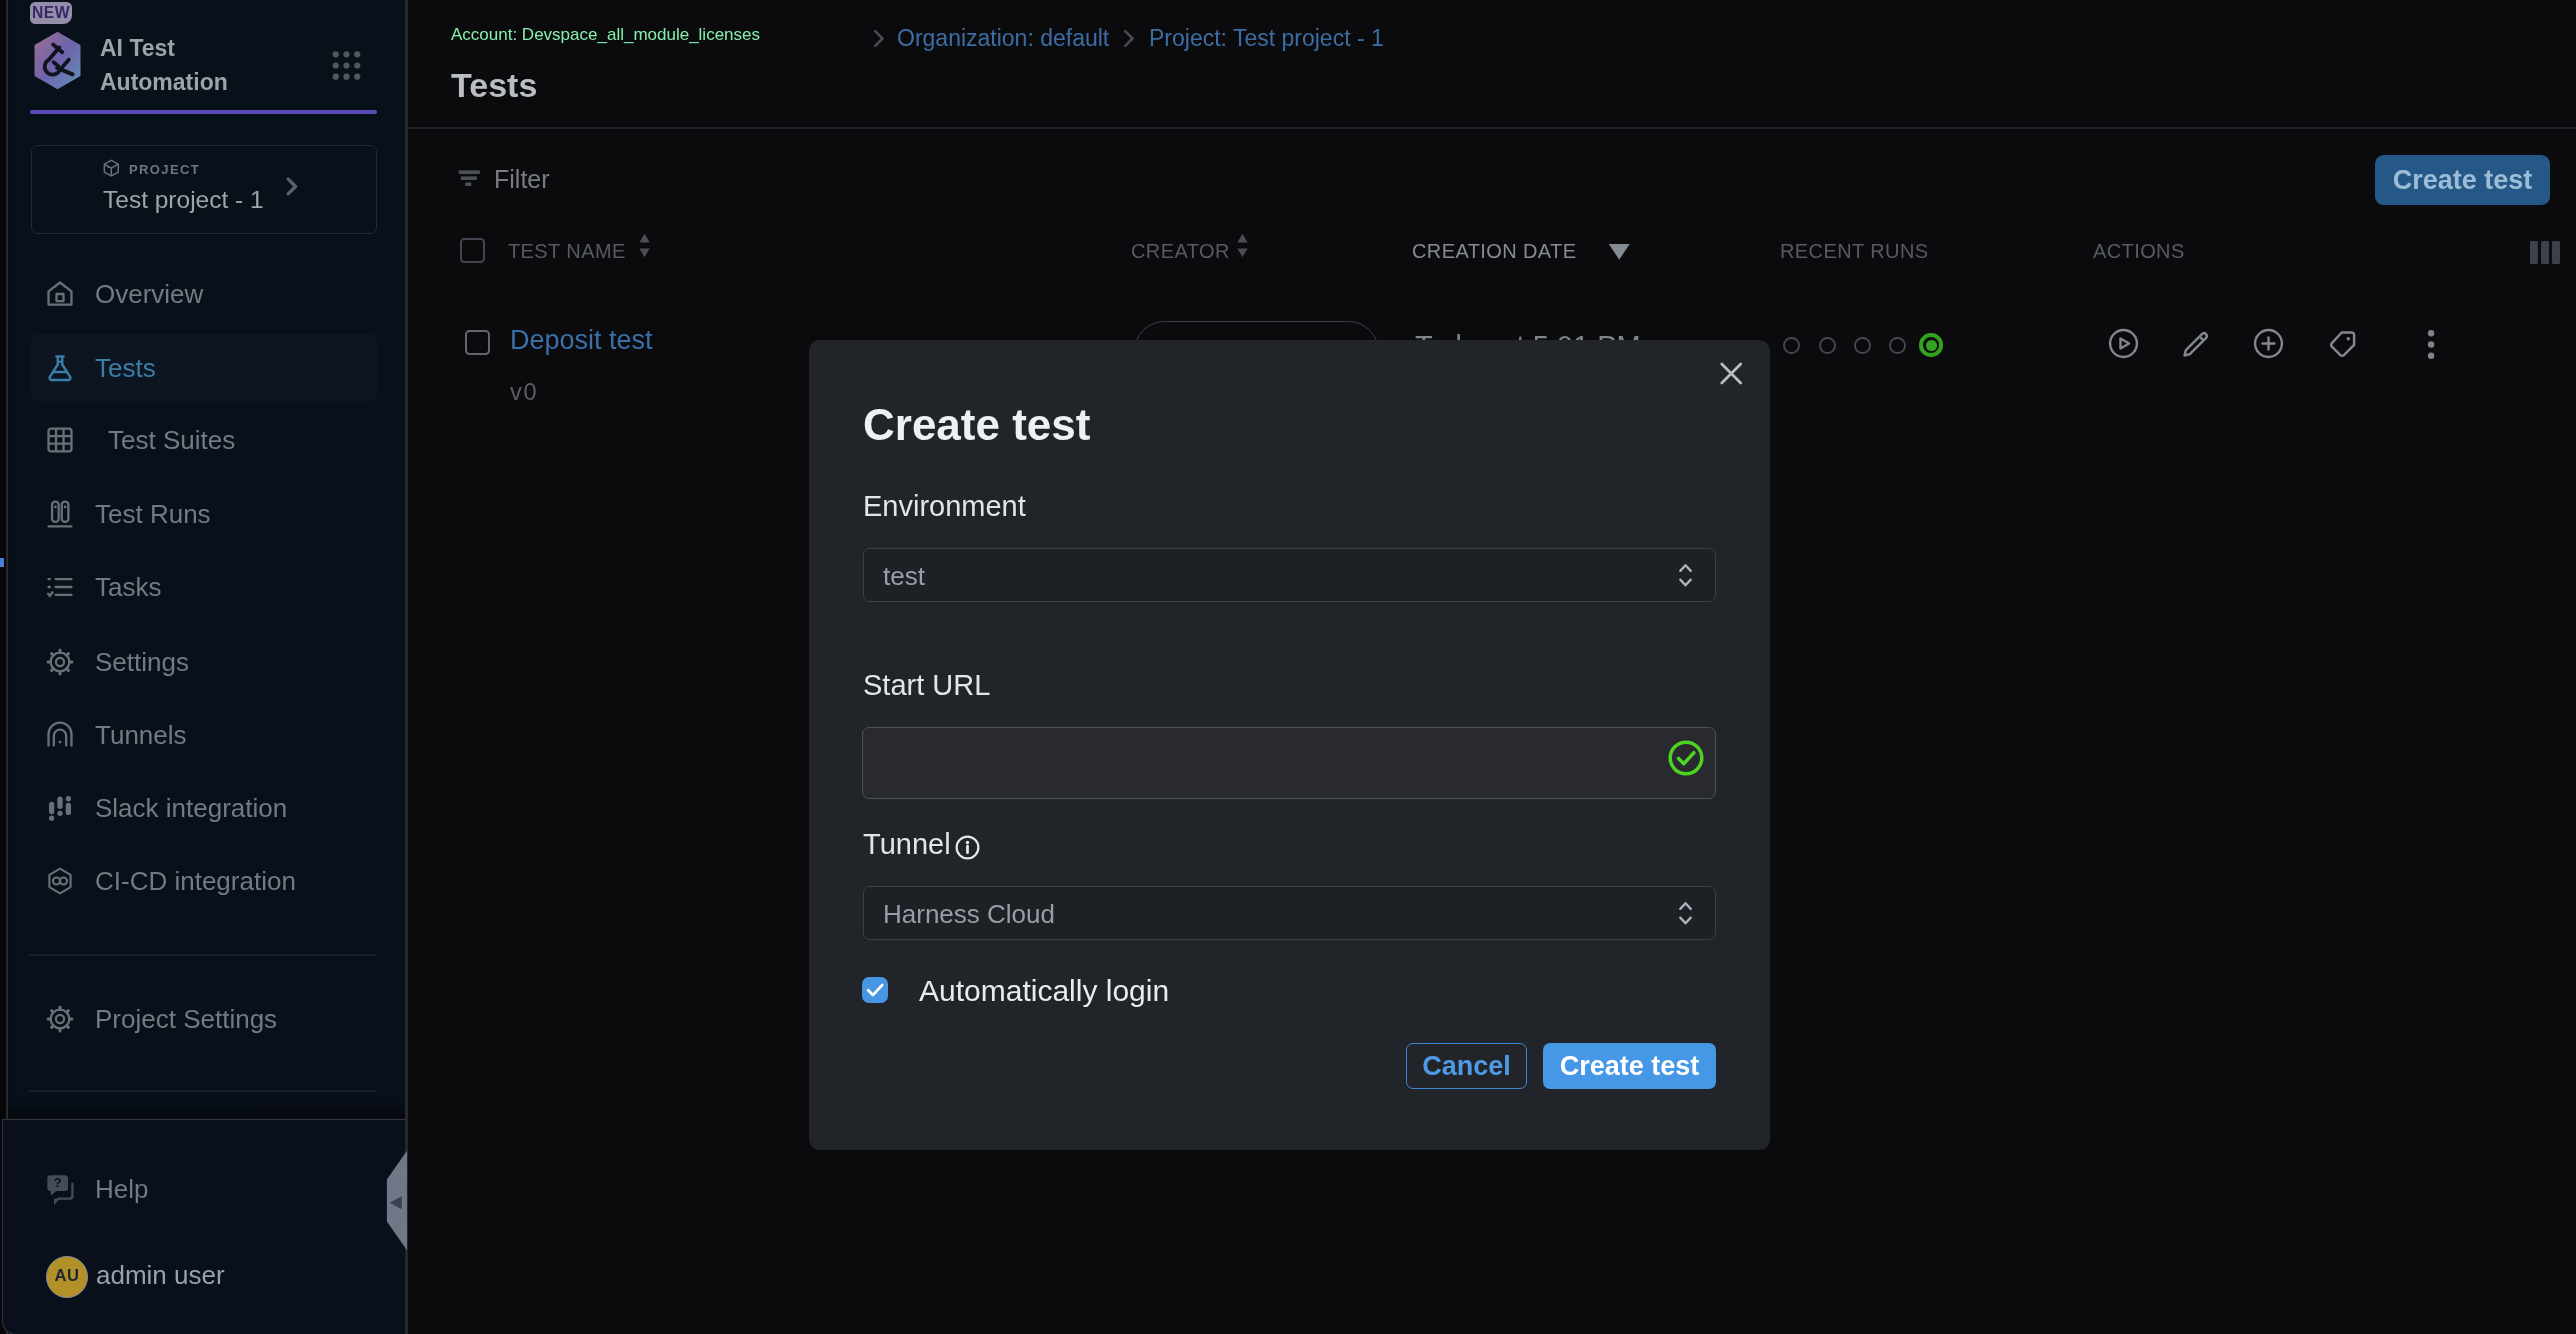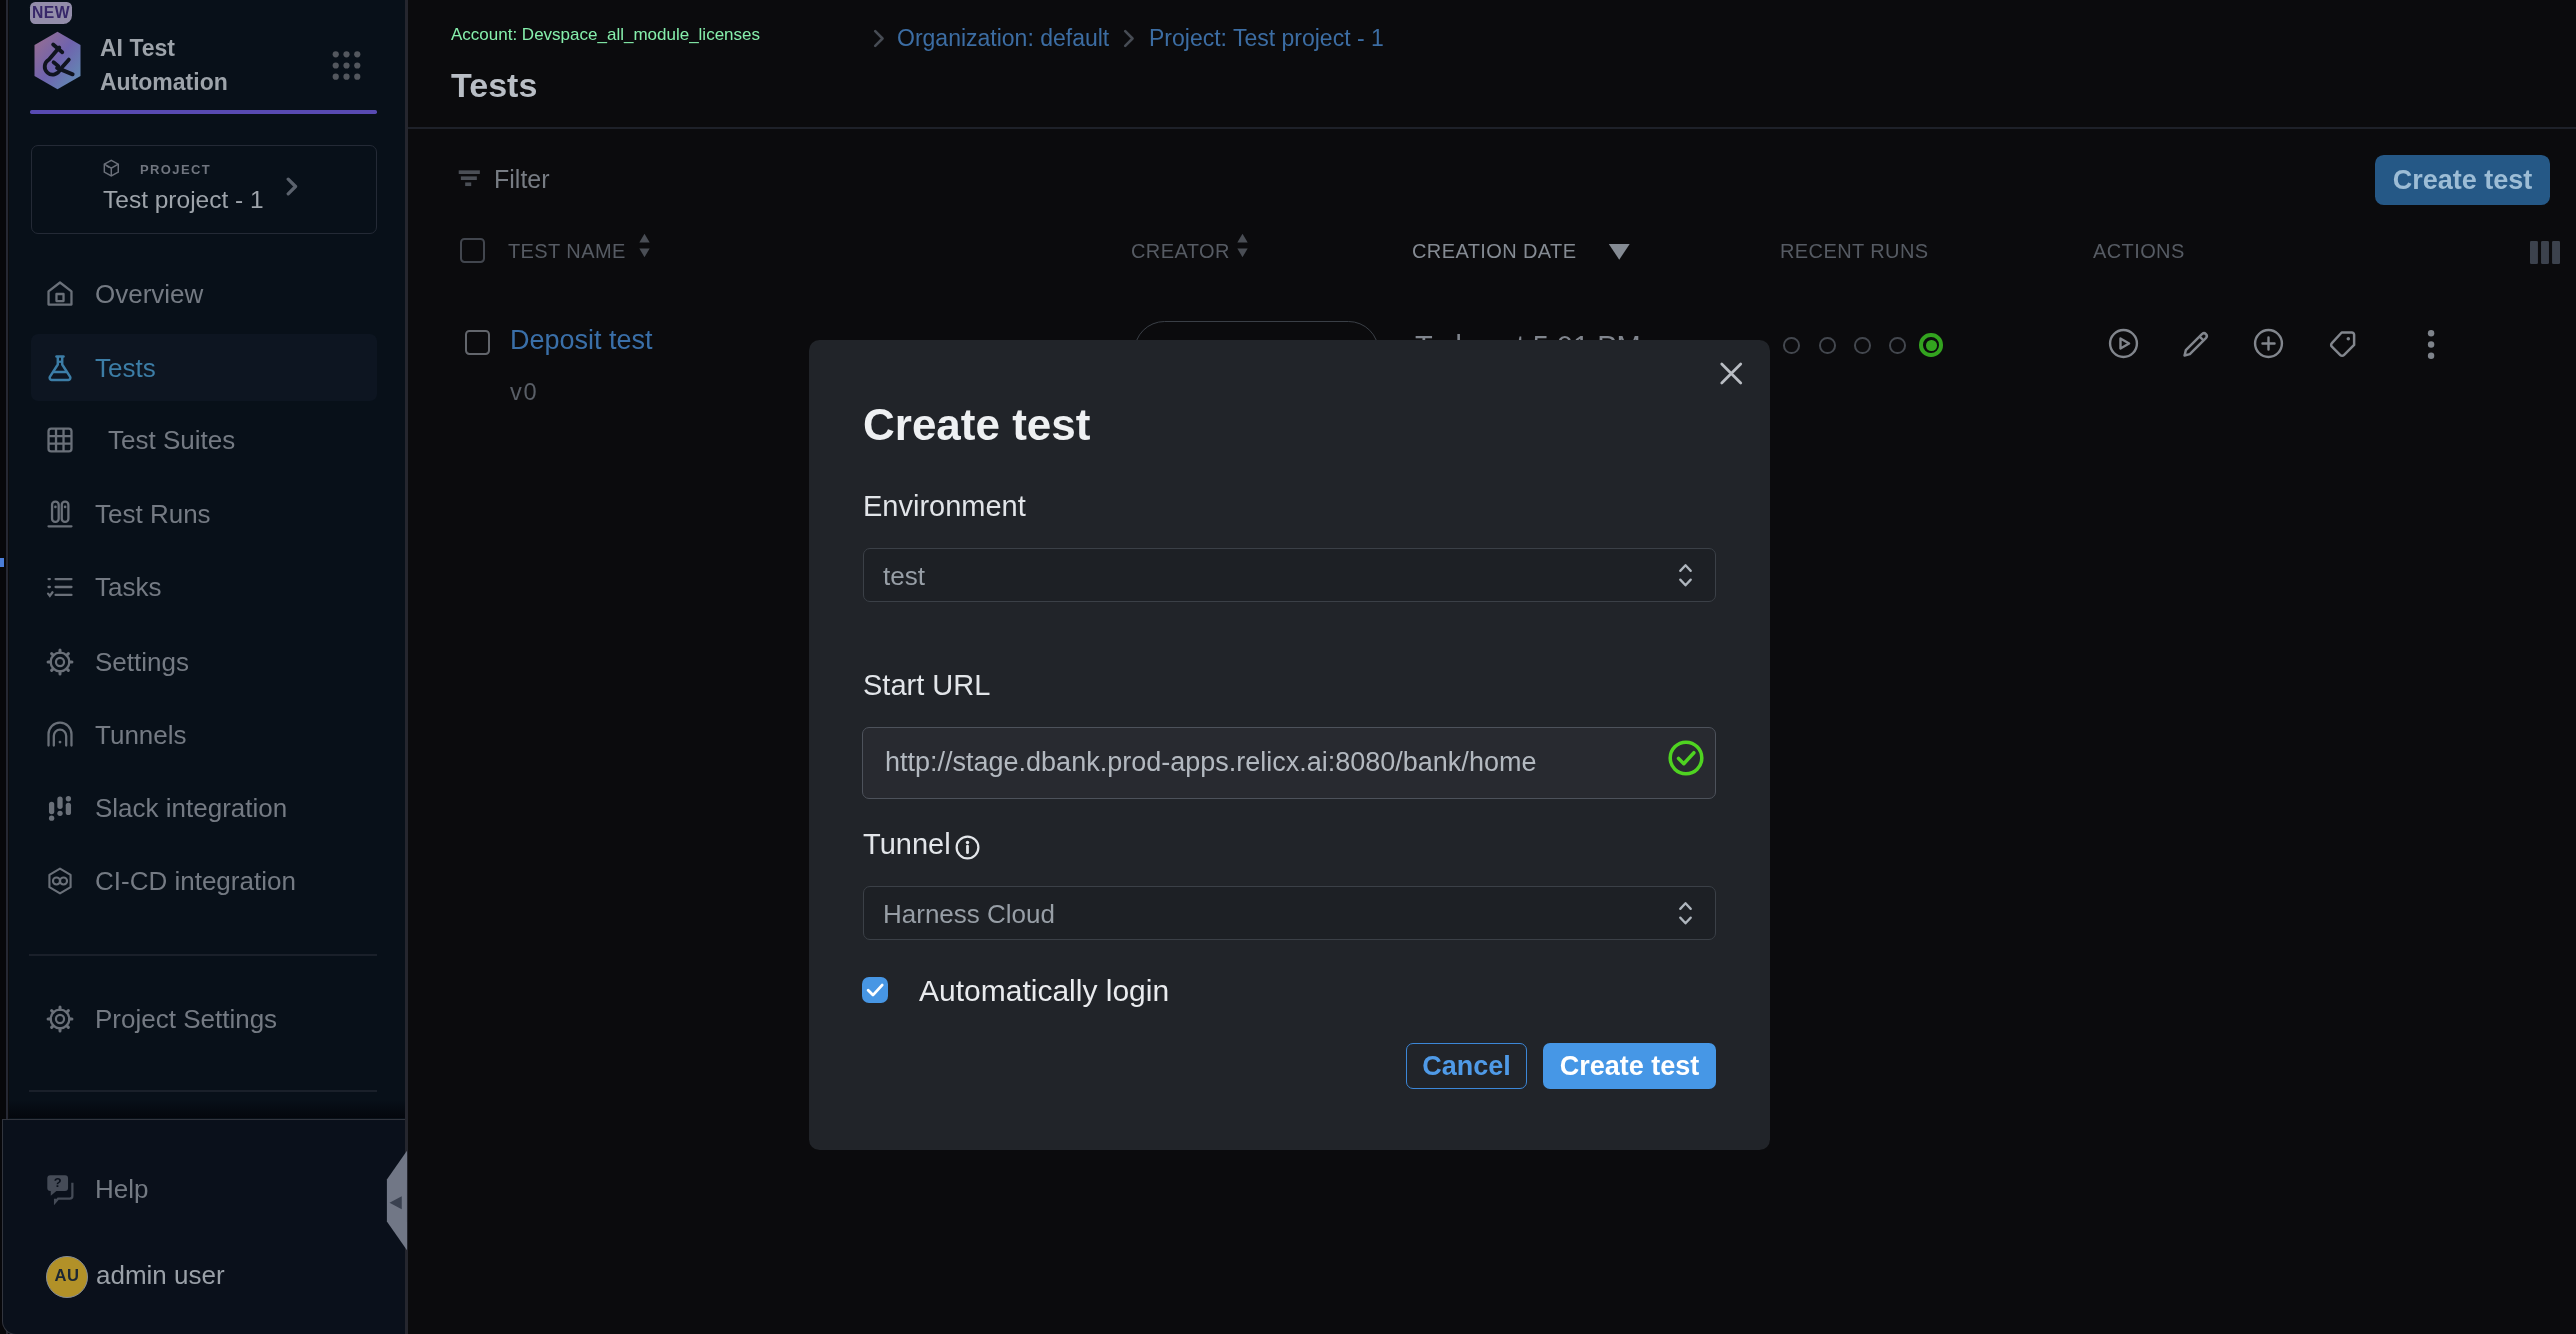--- a/index.html
+++ b/index.html
@@ -64,21 +64,21 @@
   </svg>
   <div class="abs" style="left:30px;top:110px;width:347px;height:3.5px;background:#584ab2;border-radius:1.7px;"></div>
 
   <div class="abs" style="left:31px;top:145px;width:346px;height:89px;border:1.7px solid #242a36;border-radius:7px;"></div>
   <svg class="abs navicon" style="left:103px;top:159px;" width="16.6" height="18.3" viewBox="0 0 19 21" fill="none" stroke="#6b707a" stroke-width="1.7">
     <path d="M9.5 1.5 L17.5 6 V15 L9.5 19.5 L1.5 15 V6 Z"></path>
       <path d="M1.5 6 L9.5 10.5 L17.5 6"></path>
       <path d="M9.5 10.5 V19.5"></path>
     <path d="M4 8 L7 9.7" stroke-width="1.5"></path>
   </svg>
-  <div class="abs" style="left:140px;top:162px;font-size:13px;letter-spacing:1.4px;color:#70757f;font-weight:700;">PROJECT</div>
+  <div class="abs" style="left:129px;top:162px;font-size:13px;letter-spacing:1.4px;color:#70757f;font-weight:700;">PROJECT</div>
   <div class="abs" style="left:103px;top:186px;font-size:24.5px;color:#9ea4ab;">Test project - 1</div>
   <svg class="abs" style="left:286px;top:177px;" width="12.2" height="19" viewBox="0 0 14 22" fill="none" stroke="#5b626d" stroke-width="3.8" stroke-linecap="round" stroke-linejoin="round">
       <path d="M2.5 2.5 L11 11 L2.5 19.5"></path>
     </svg>
 
   <div class="abs" style="left:31px;top:334px;width:346px;height:67px;background:#0d1521;border-radius:7px;"></div>
 
   <svg class="abs" style="left:45px;top:279px;" width="30" height="30" viewBox="0 0 34 34" fill="none" stroke="#6a7079" stroke-width="2.6" stroke-linejoin="round">
     <path d="M4 14 L17 4 L30 14 V29 H4 Z"></path>
       <rect x="13" y="17" width="8" height="8"></rect>
@@ -277,21 +277,20 @@
   <div class="abs mlabel" style="left:863px;top:490px;">Environment</div>
   <div class="abs mselect" style="left:863px;top:548px;"></div>
   <div class="abs" style="left:883px;top:561px;font-size:26px;color:#979ea6;">test</div>
   <svg class="abs" style="left:1678px;top:563px;" width="15" height="24.5" viewBox="0 0 17 28" fill="none" stroke="#aeb5bd" stroke-width="2.6" stroke-linecap="round" stroke-linejoin="round">
     <path d="M2.5 9 L8.5 2.5 L14.5 9"></path>
       <path d="M2.5 19 L8.5 25.5 L14.5 19"></path>
   </svg>
 
   <div class="abs mlabel" style="left:863px;top:669px;">Start URL</div>
   <div class="abs" style="left:862px;top:727px;width:854px;height:72px;border:1.7px solid #4d525b;border-radius:7px;background:#282a30;"></div>
-  <div class="abs" style="left:885px;top:747px;font-size:27px;color:#b3b9c0;">http://stage.dbank.prod-apps.relicx.ai:8080/bank/home</div>
   <svg class="abs" style="left:1668px;top:740px;" width="36" height="36" viewBox="0 0 41 41" fill="none">
     <circle cx="20.5" cy="20.5" r="18" stroke="#4fd321" stroke-width="4"></circle>
     <path d="M12 21 L18 27 L29.5 14.5" stroke="#4fd321" stroke-width="4" stroke-linecap="round" stroke-linejoin="round"></path>
   </svg>
 
   <div class="abs mlabel" style="left:863px;top:828px;">Tunnel</div>
   <svg class="abs" style="left:955px;top:835px;" width="25" height="25" viewBox="0 0 29 29" fill="none" stroke="#e3e6ea" stroke-width="2.6">
     <circle cx="14.5" cy="14.5" r="12.6"></circle>
       <path d="M14.5 13 V20.5" stroke-width="3.2" stroke-linecap="round"></path>
       <circle cx="14.5" cy="8.6" r="2" fill="#e3e6ea" stroke="none"></circle>

